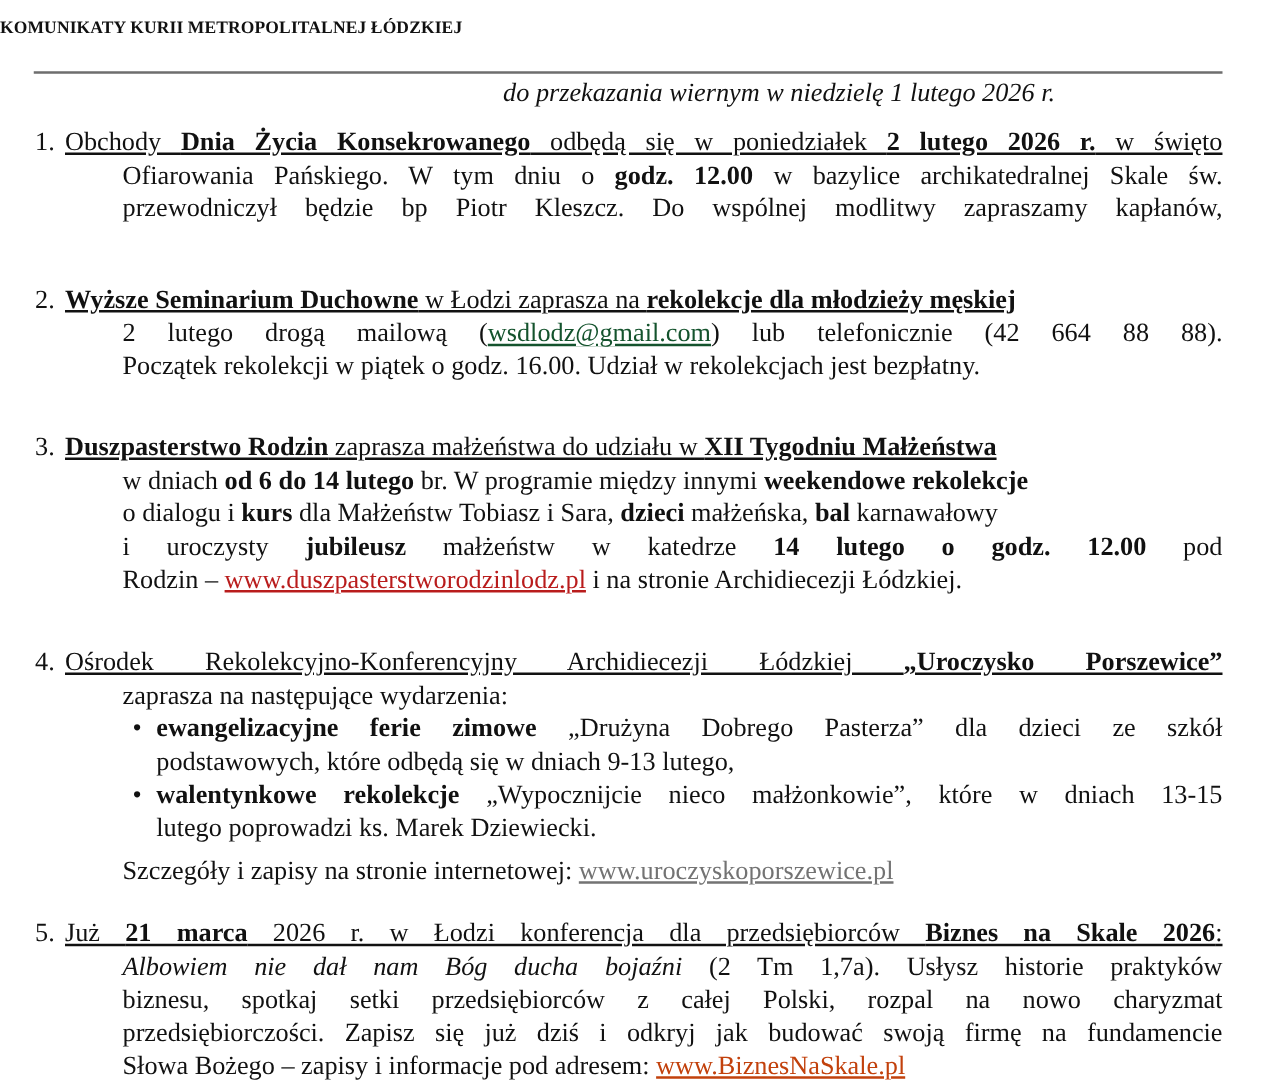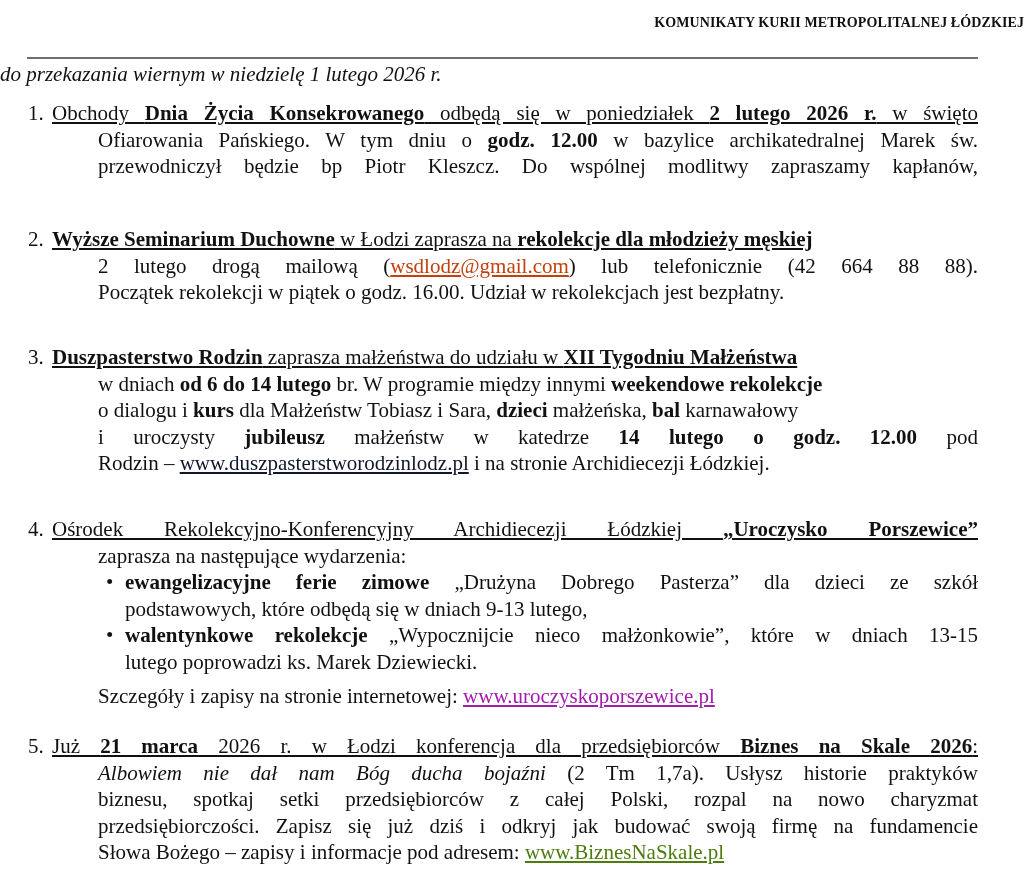--- a/index.html
+++ b/index.html
@@ -19,39 +19,39 @@
       position: absolute;
       left: 0;
       top: 0;
       width: 1024px;
     }
     .title {
       position: absolute;
       top: 15px;
       left: 0;
       width: 1024px;
-      text-align: right;
+      text-align: left;
       font-weight: bold;
       font-size: 14px;
       letter-spacing: 0.1px;
     }
     .rule {
       position: absolute;
       top: 57px;
       left: 27px;
       width: 951px;
       height: 0;
       border-top: 2px solid #6e6e6e;
     }
     .subtitle {
       position: absolute;
       top: 62px;
       left: 0;
       width: 844px;
-      text-align: left;
+      text-align: right;
       font-style: italic;
       font-size: 21px;
     }
     .item {
       position: absolute;
       left: 28px;
       width: 950px;
       font-size: 21px;
       line-height: 26.5px;
     }
@@ -99,56 +99,56 @@
 <body>
 
 <div class="doc">
   <div class="title">KOMUNIKATY KURII METROPOLITALNEJ ŁÓDZKIEJ</div>
   <div class="rule"></div>
   <div class="subtitle">do przekazania wiernym w niedzielę 1 lutego 2026 r.</div>
 
   <div class="item" id="item-0" style="top:100px;">
       <span class="num">1.</span>
       <span class="line first just"><span>Obchody </span><b>Dnia Życia Konsekrowanego</b><span> odbędą się w poniedziałek </span><b>2 lutego 2026 r.</b><span> w święto</span></span>
-      <span class="line ind just"><span>Ofiarowania Pańskiego. W tym dniu o </span><b>godz. 12.00</b><span> w bazylice archikatedralnej Marek św.</span></span>
+      <span class="line ind just"><span>Ofiarowania Pańskiego. W tym dniu o </span><b>godz. 12.00</b><span> w bazylice archikatedralnej Skale św.</span></span>
       <span class="line ind just"><span>przewodniczył będzie bp Piotr Kleszcz. Do wspólnej modlitwy zapraszamy kapłanów,</span></span>
     </div>
   <div class="item" id="item-1" style="top:226px;">
       <span class="num">2.</span>
       <span class="line first"><b>Wyższe Seminarium Duchowne</b><span> w Łodzi zaprasza na </span><b>rekolekcje dla młodzieży męskiej</b></span>
-      <span class="line ind just"><span>2 lutego drogą mailową (</span><a class="link" style="color: #c2410c;">wsdlodz@gmail.com</a><span>) lub telefonicznie (42 664 88 88).</span></span>
+      <span class="line ind just"><span>2 lutego drogą mailową (</span><a class="link" style="color: #14532d;">wsdlodz@gmail.com</a><span>) lub telefonicznie (42 664 88 88).</span></span>
       <span class="line ind"><span>Początek rekolekcji w piątek o godz. 16.00. Udział w rekolekcjach jest bezpłatny.</span></span>
     </div>
   <div class="item" id="item-2" style="top:344px;">
       <span class="num">3.</span>
       <span class="line first"><b>Duszpasterstwo Rodzin</b><span> zaprasza małżeństwa do udziału w </span><b>XII Tygodniu Małżeństwa</b></span>
       <span class="line ind"><span>w dniach </span><b>od 6 do 14 lutego</b><span> br. W programie między innymi </span><b>weekendowe rekolekcje</b></span>
       <span class="line ind"><span>o dialogu i </span><b>kurs</b><span> dla Małżeństw Tobiasz i Sara, </span><b>dzieci</b><span> małżeńska, </span><b>bal</b><span> karnawałowy</span></span>
       <span class="line ind just"><span>i uroczysty </span><b>jubileusz</b><span> małżeństw w katedrze </span><b>14 lutego o godz. 12.00</b><span> pod</span></span>
-      <span class="line ind"><span>Rodzin – </span><a class="link" style="color: #0f172a;">www.duszpasterstworodzinlodz.pl</a><span> i na stronie Archidiecezji Łódzkiej.</span></span>
+      <span class="line ind"><span>Rodzin – </span><a class="link" style="color: #b91c1c;">www.duszpasterstworodzinlodz.pl</a><span> i na stronie Archidiecezji Łódzkiej.</span></span>
     </div>
   <div class="item" id="item-3" style="top:516px;">
       <span class="num">4.</span>
       <span class="line first just"><span>Ośrodek Rekolekcyjno-Konferencyjny Archidiecezji Łódzkiej </span><b>„Uroczysko Porszewice”</b></span>
       <span class="line ind"><span>zaprasza na następujące wydarzenia:</span></span>
       <div>
         <div class="bullet-row">
           <span class="dot">•</span>
           <span class="line  just"><b>ewangelizacyjne ferie zimowe</b><span> „Drużyna Dobrego Pasterza” dla dzieci ze szkół</span></span>
           <span class="line "><span>podstawowych, które odbędą się w dniach 9-13 lutego,</span></span>
         </div>
         <div class="bullet-row">
           <span class="dot">•</span>
           <span class="line  just"><b>walentynkowe rekolekcje</b><span> „Wypocznijcie nieco małżonkowie”, które w dniach 13-15</span></span>
           <span class="line "><span>lutego poprowadzi ks. Marek Dziewiecki.</span></span>
         </div>
       </div>
-      <span class="line ind" style="margin-top: 8px;"><span>Szczegóły i zapisy na stronie internetowej: </span><a class="link" style="color: #a21caf;">www.uroczyskoporszewice.pl</a></span>
+      <span class="line ind" style="margin-top: 8px;"><span>Szczegóły i zapisy na stronie internetowej: </span><a class="link" style="color: #737373;">www.uroczyskoporszewice.pl</a></span>
     </div>
   <div class="item" id="item-4" style="top:733px;">
       <span class="num">5.</span>
       <span class="line first just"><span>Już </span><b>21 marca</b><span> 2026 r. w Łodzi konferencja dla przedsiębiorców </span><b>Biznes na Skale 2026</b><span>:</span></span>
       <span class="line ind just"><i>Albowiem nie dał nam Bóg ducha bojaźni</i><span> (2 Tm 1,7a). Usłysz historie praktyków</span></span>
       <span class="line ind just"><span>biznesu, spotkaj setki przedsiębiorców z całej Polski, rozpal na nowo charyzmat</span></span>
       <span class="line ind just"><span>przedsiębiorczości. Zapisz się już dziś i odkryj jak budować swoją firmę na fundamencie</span></span>
-      <span class="line ind"><span>Słowa Bożego – zapisy i informacje pod adresem: </span><a class="link" style="color: #4d7c0f;">www.BiznesNaSkale.pl</a></span>
+      <span class="line ind"><span>Słowa Bożego – zapisy i informacje pod adresem: </span><a class="link" style="color: #c2410c;">www.BiznesNaSkale.pl</a></span>
     </div>
 </div>
 
 </body></html>

